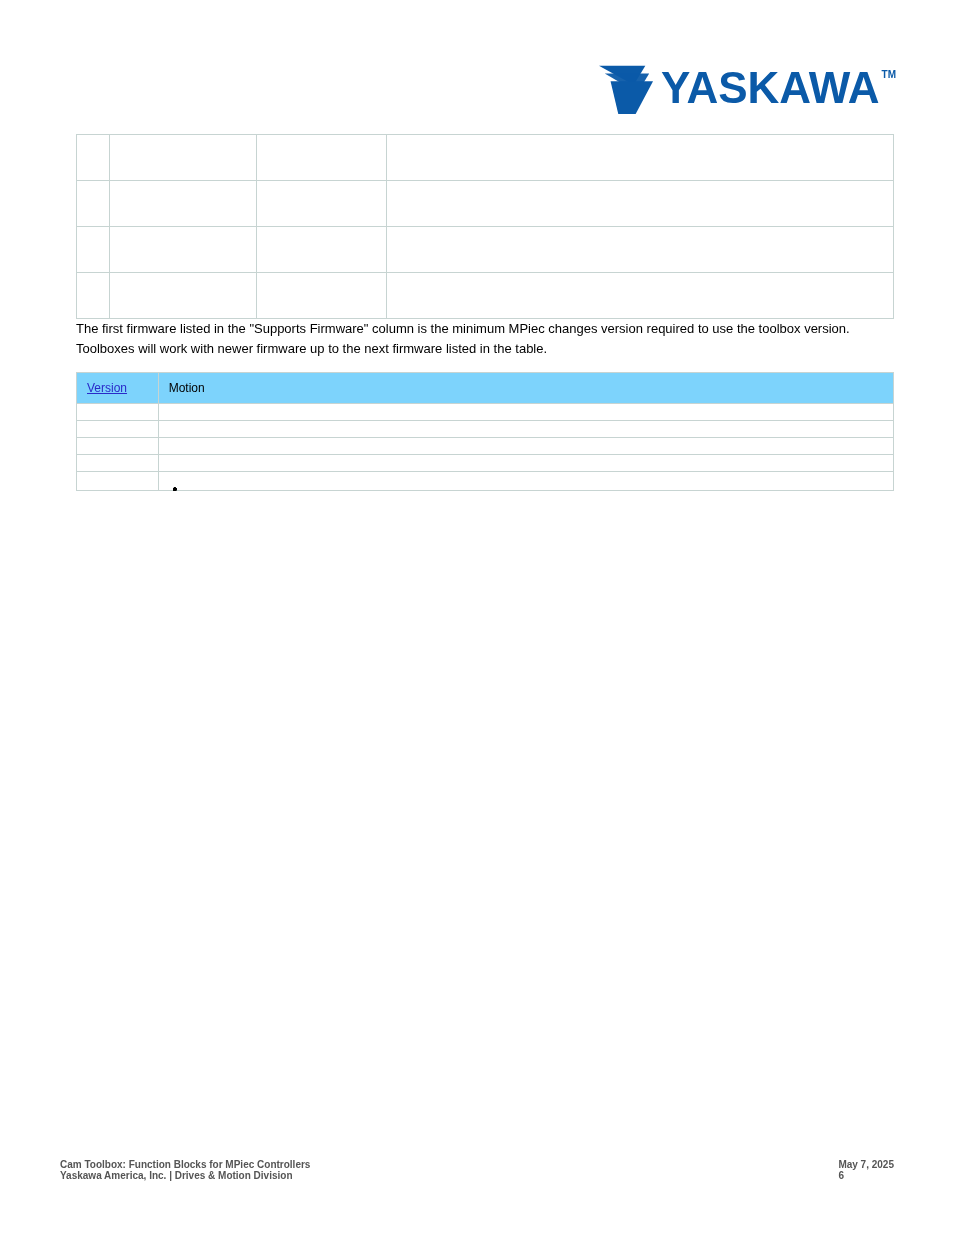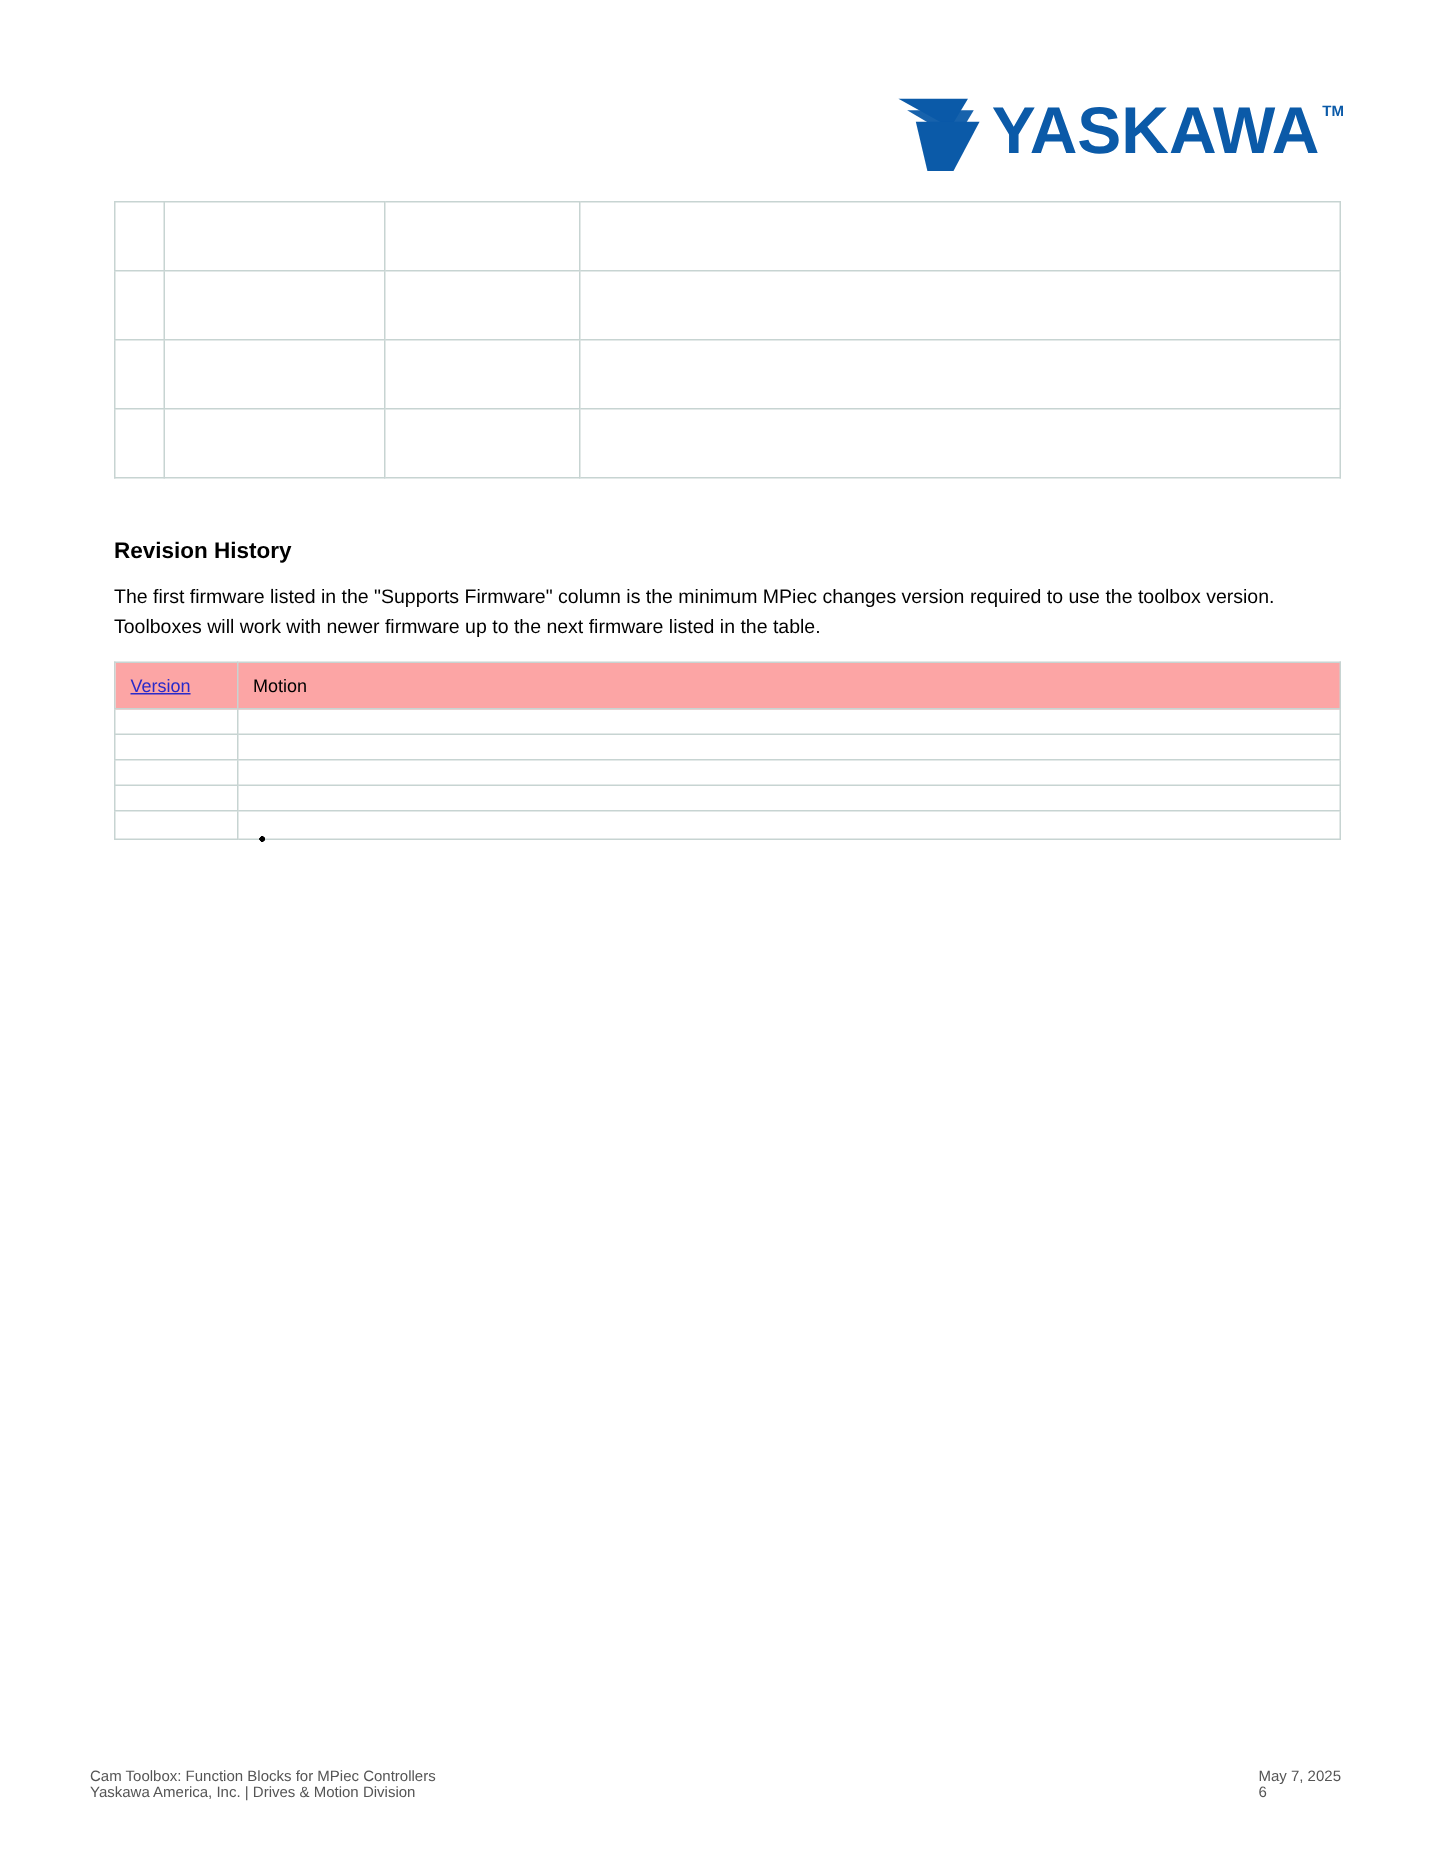--- a/index.html
+++ b/index.html
@@ -78,21 +78,21 @@
   }
   table.history th, table.history td {
     border: 1px solid #c7d4d2;
     padding: 8px 10px;
     text-align: left;
     vertical-align: top;
     font-size: 12px;
     font-weight: normal;
   }
   table.history thead th {
-    background: #fca5a5;
+    background: #7dd3fc;
   }
   table.history thead th a,
   table.history td a {
     color: #2a2ac9;
     text-decoration: underline;
   }
   table.history .col-ver { width: 10%; }
   table.history .col-rem { width: 90%; }
   .bullets {
     list-style: none;
@@ -105,25 +105,26 @@
     line-height: 1.4;
   }
   .bullets li::before {
     content: "•";
     position: absolute;
     left: 0;
     top: 0;
   }
   .footer {
     position: absolute;
-    bottom: 34px;
+    bottom: 54px;
     left: 60px;
     right: 60px;
     font-size: 10px;
     color: #555;
+    font-weight: bold;
   }
   .footer-line {
     display: flex;
     justify-content: space-between;
   }
 </style>
 </head>
 <body>
 
 <div class="page">
@@ -163,21 +164,20 @@
         </tr>
         <tr>
           <td class="c1"></td>
           <td class="c2"></td>
           <td class="c3"></td>
           <td class="c4"></td>
         </tr>
       </tbody>
   </table>
 
-  <div class="section-heading">Revision History</div>
   <div class="section-body2">The first firmware listed in the "Supports Firmware" column is the minimum MPiec changes version required to use the toolbox version. Toolboxes will work with newer firmware up to the next firmware listed in the table.</div>
 
   <table class="history">
     <thead>
       <tr>
         <th class="col-ver"><a href="#">Version</a></th>
         <th class="col-rem">Motion</th>
       </tr>
     </thead>
     <tbody id="history-body">

